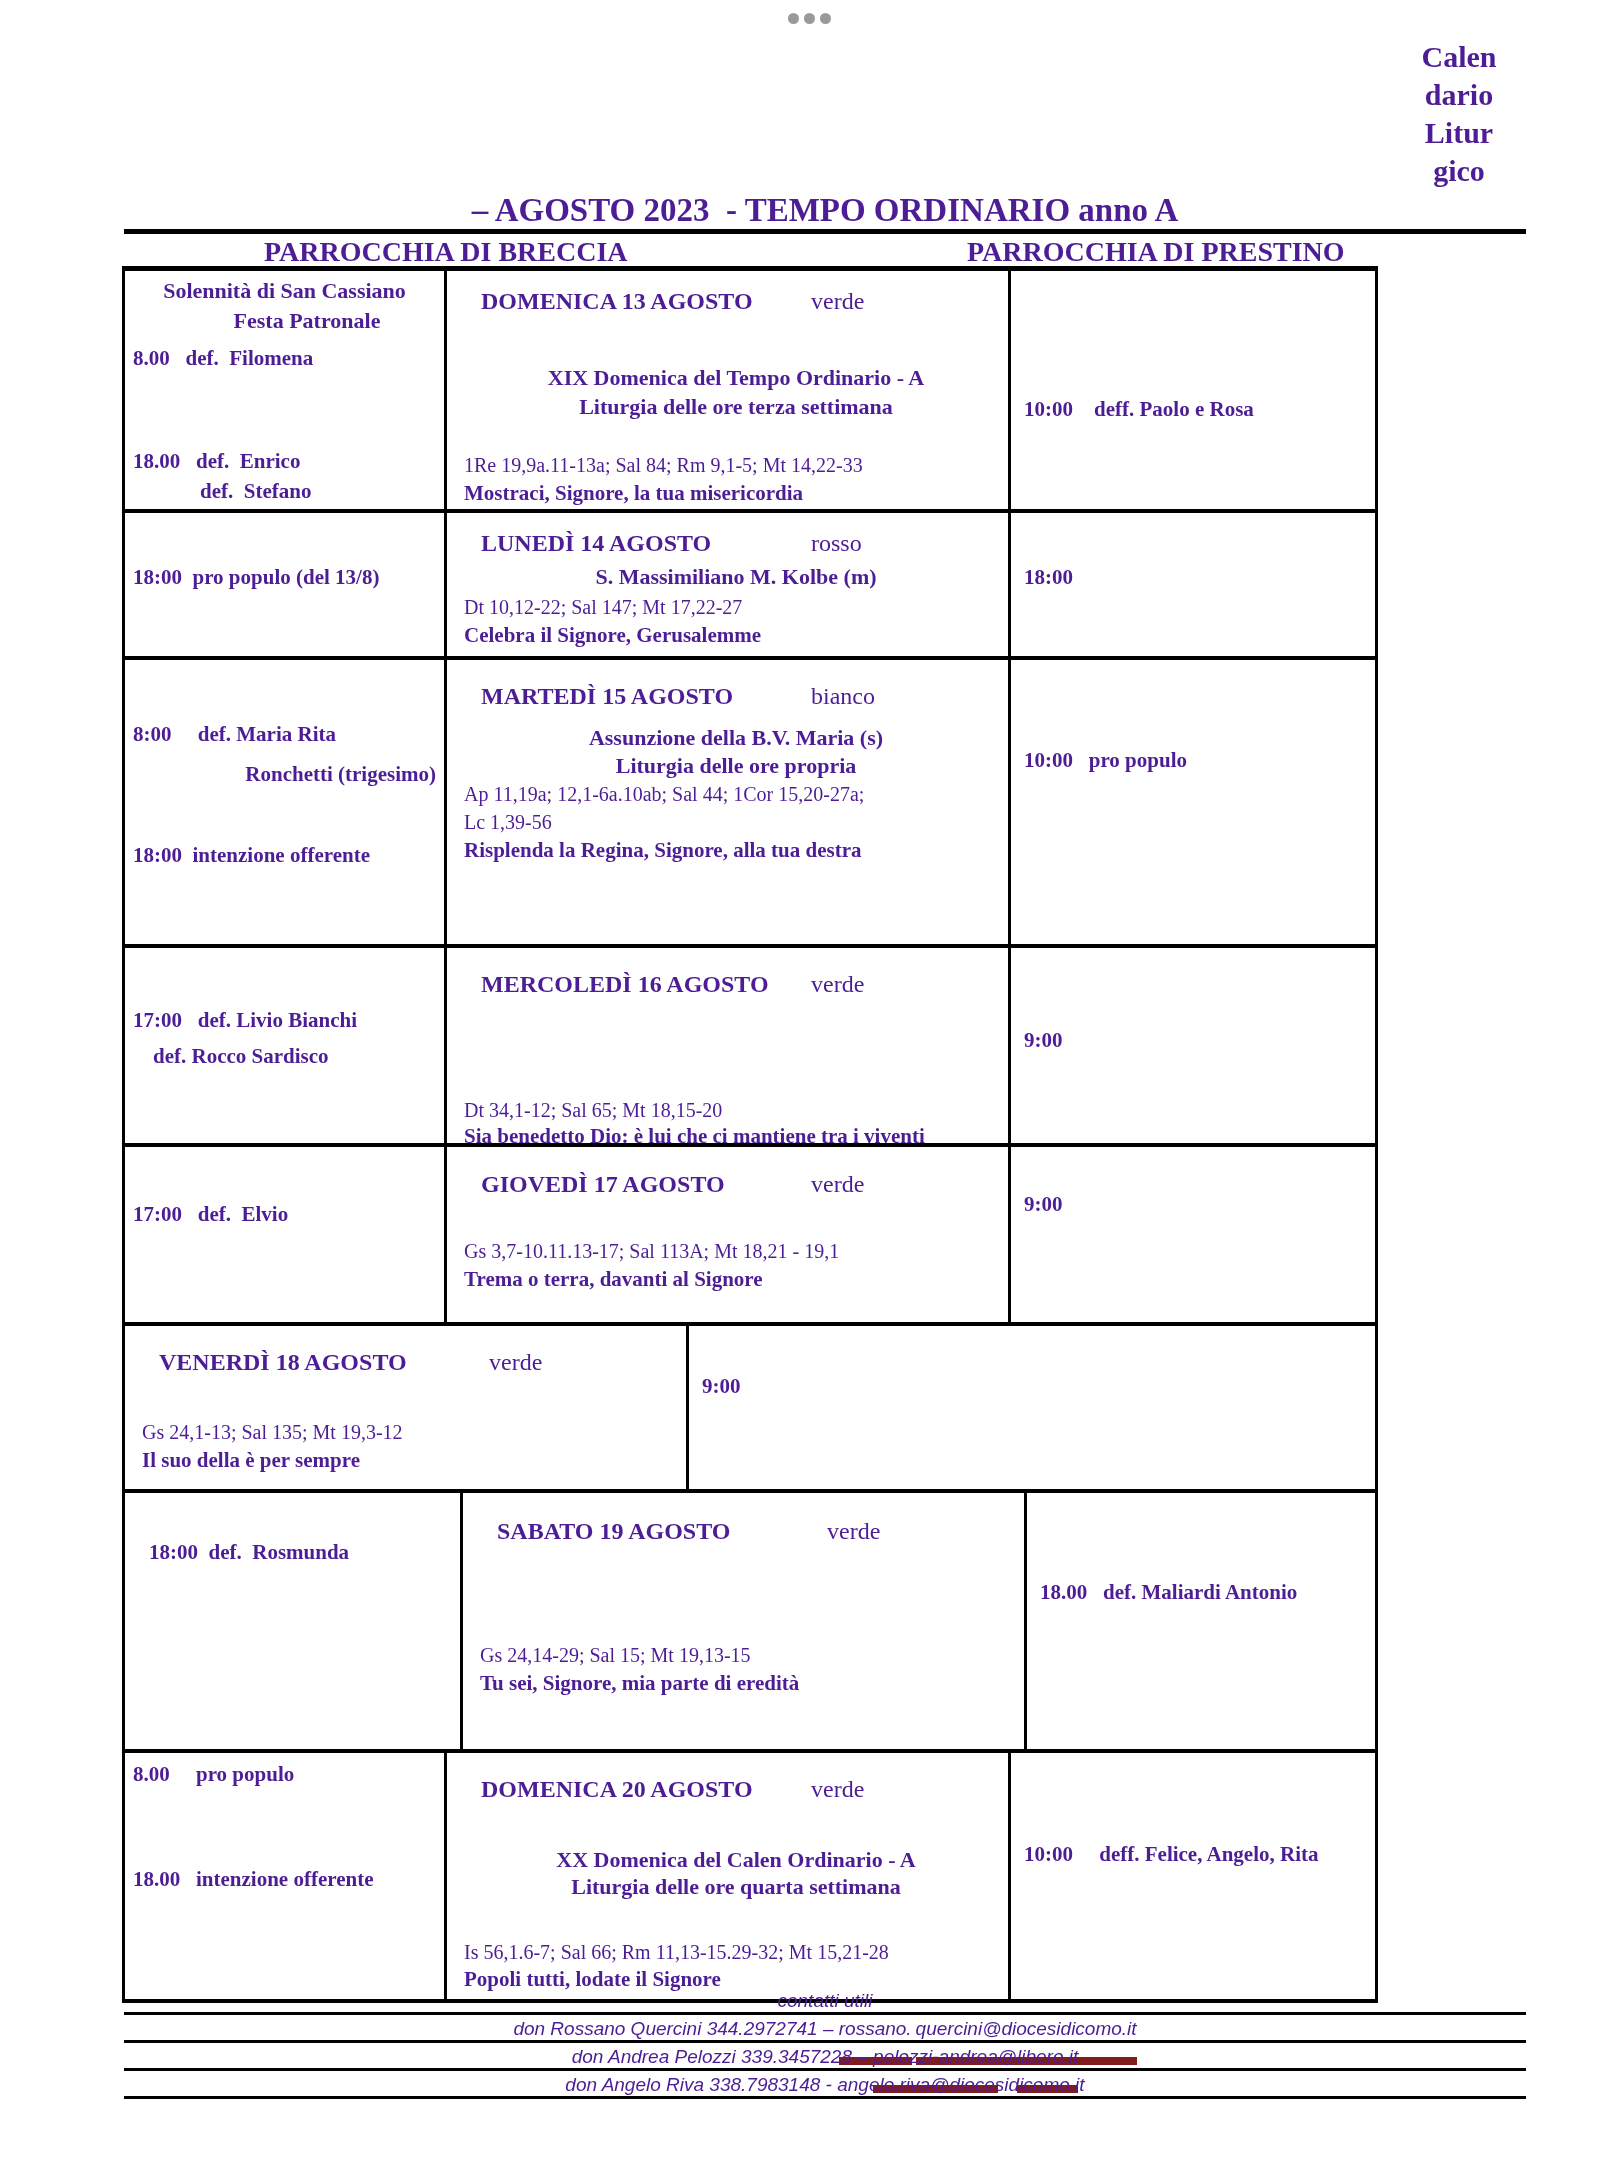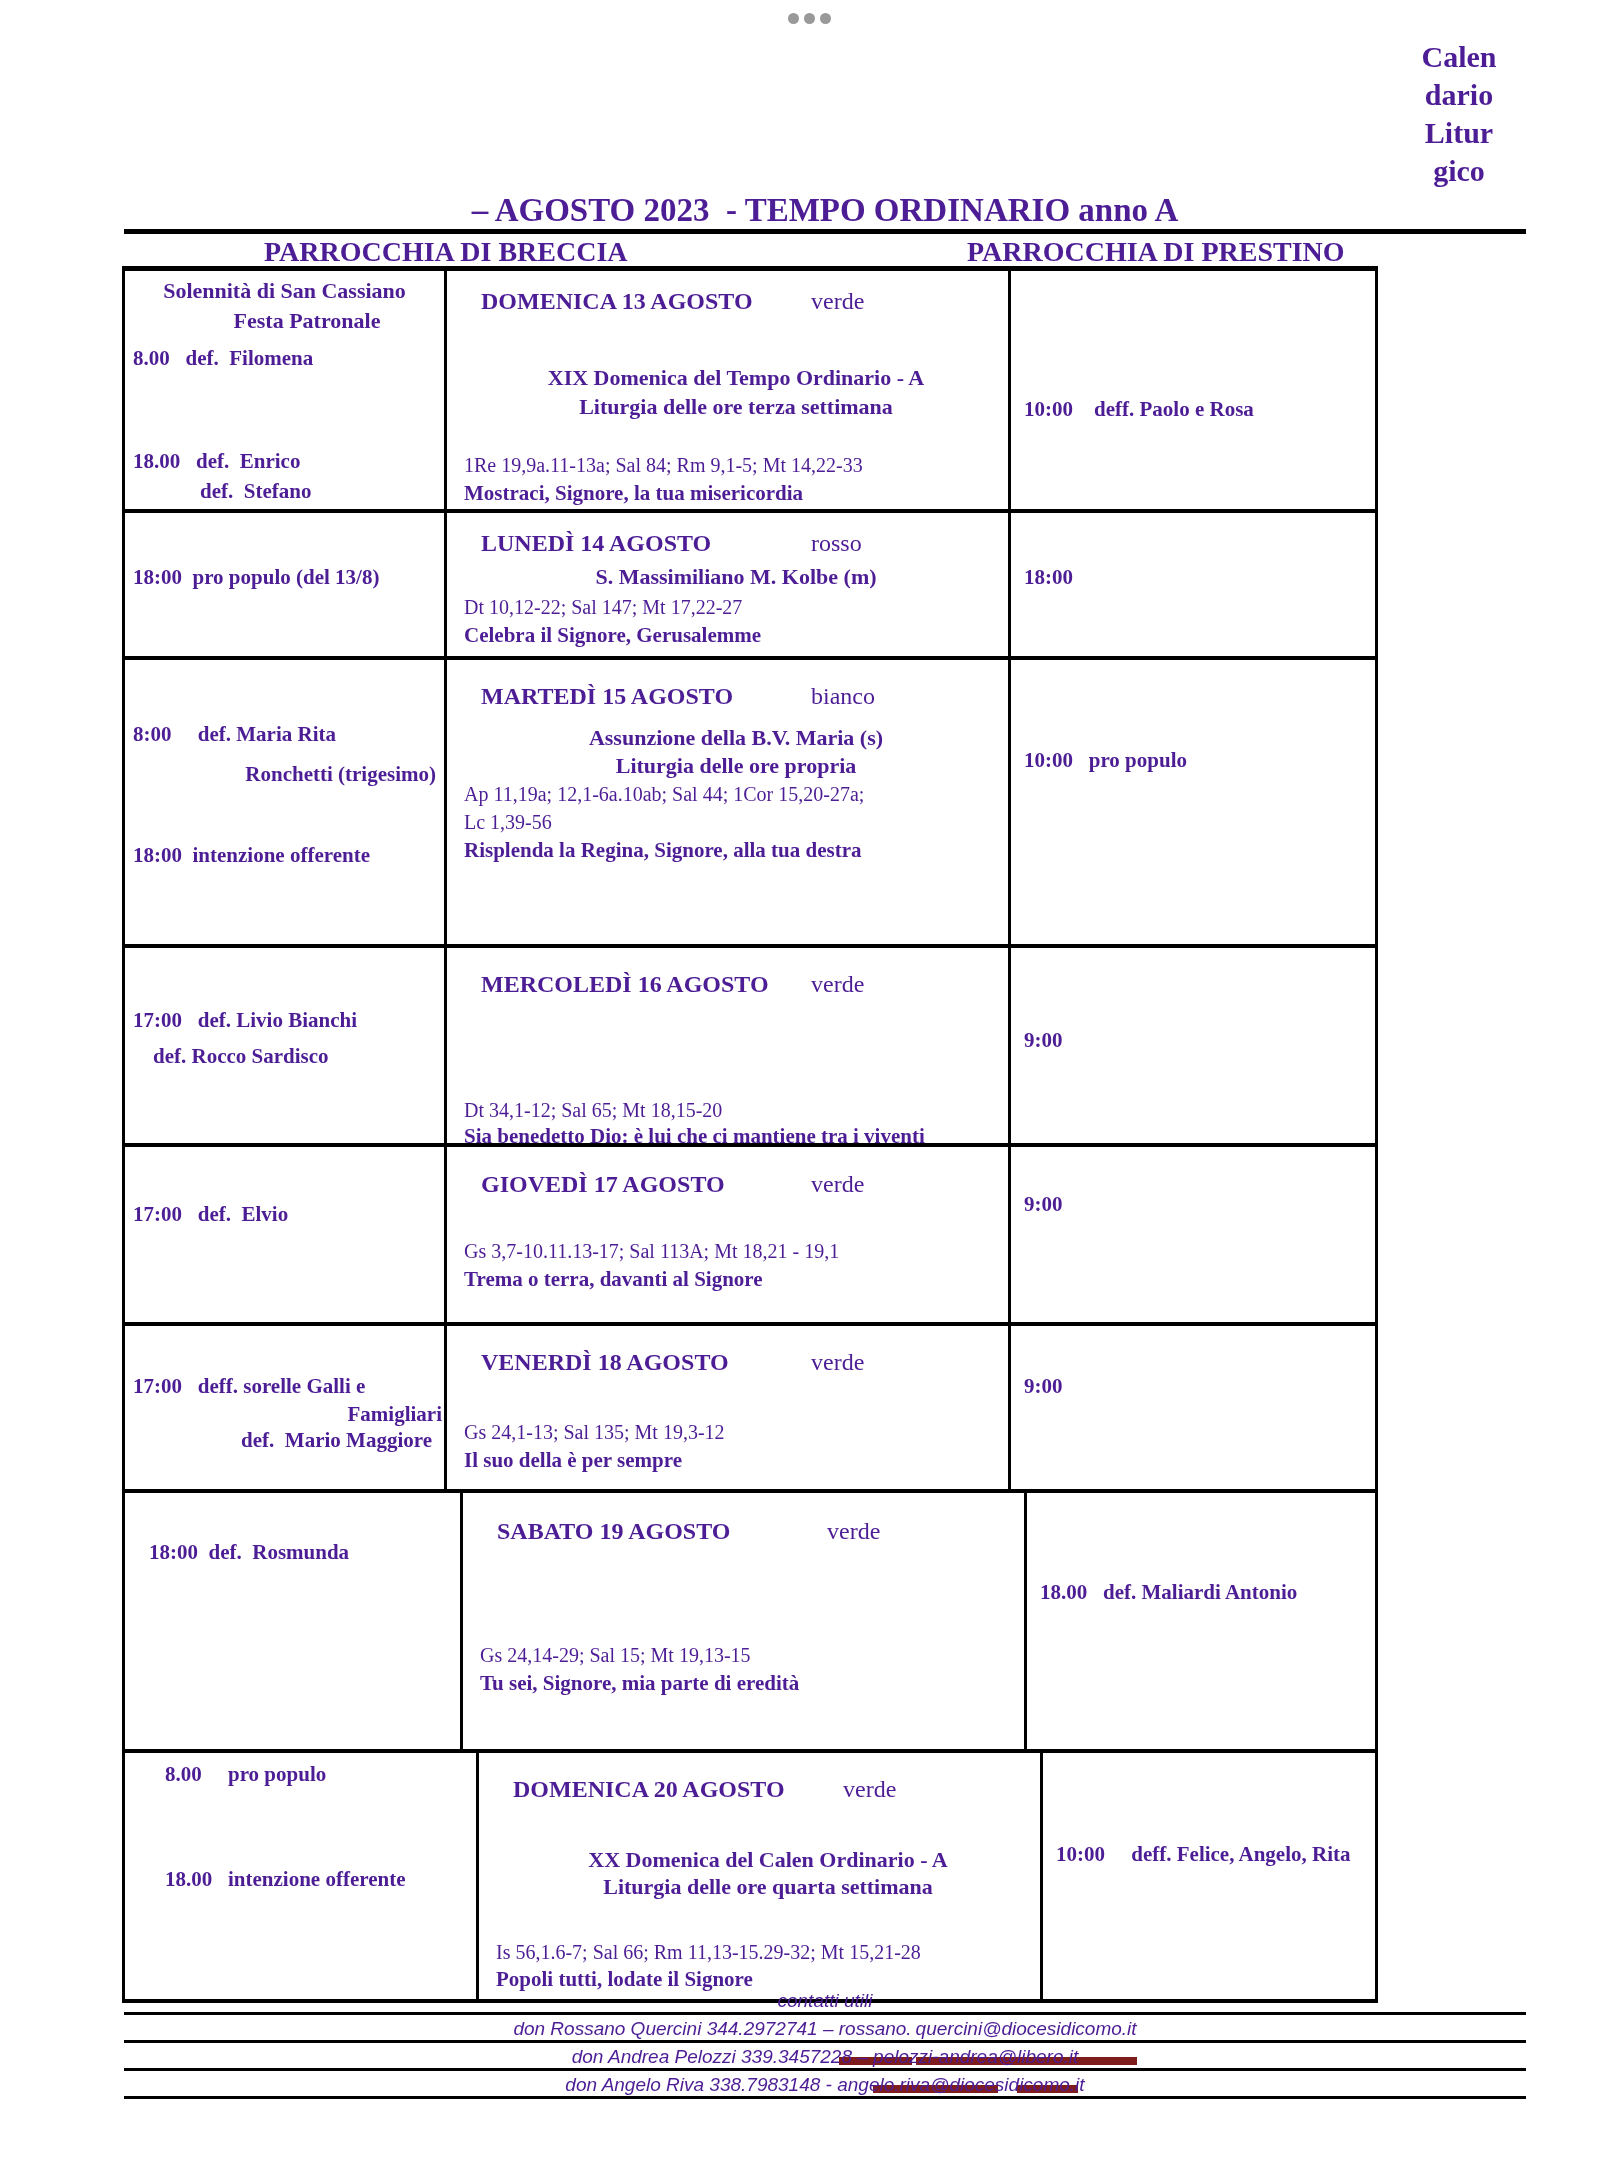--- a/index.html
+++ b/index.html
@@ -147,25 +147,20 @@
         <div class="cell d">
           <div class="line hd" style="top: 25px;">GIOVEDÌ 17 AGOSTO<span class="cw">verde</span></div>
           <div class="line n" style="top: 92px;">Gs 3,7-10.11.13-17; Sal 113A; Mt 18,21 - 19,1</div>
           <div class="line" style="top: 120px;">Trema o terra, davanti al Signore</div>
         </div>
         <div class="cell p">
           <div class="line" style="top: 45px;">9:00</div>
         </div>
       </div>
       <div class="cal-row" style="height: 167px;">
-        <div class="cell b">
-          <div class="line" style="top: 48px;">17:00   deff. sorelle Galli e</div>
-          <div class="line r" style="top: 76px; right: 2px;">Famigliari</div>
-          <div class="line r" style="top: 102px; right: 12px;">def.  Mario Maggiore</div>
-        </div>
         <div class="cell d">
           <div class="line hd" style="top: 24px;">VENERDÌ 18 AGOSTO<span class="cw">verde</span></div>
           <div class="line n" style="top: 94px;">Gs 24,1-13; Sal 135; Mt 19,3-12</div>
           <div class="line" style="top: 122px;">Il suo della è per sempre</div>
         </div>
         <div class="cell p">
           <div class="line" style="top: 48px;">9:00</div>
         </div>
       </div>
       <div class="cal-row" style="height: 260px; padding-left: 16px;">
@@ -174,21 +169,21 @@
         </div>
         <div class="cell d">
           <div class="line hd" style="top: 26px;">SABATO 19 AGOSTO<span class="cw">verde</span></div>
           <div class="line n" style="top: 150px;">Gs 24,14-29; Sal 15; Mt 19,13-15</div>
           <div class="line" style="top: 178px;">Tu sei, Signore, mia parte di eredità</div>
         </div>
         <div class="cell p">
           <div class="line" style="top: 87px;">18.00   def. Maliardi Antonio</div>
         </div>
       </div>
-      <div class="cal-row" style="height: 246px; padding-left: 32px;">
+      <div class="cal-row" style="height: 246px;">
         <div class="cell b">
           <div class="line" style="top: 9px;">8.00     pro populo</div>
           <div class="line" style="top: 114px;">18.00   intenzione offerente</div>
         </div>
         <div class="cell d">
           <div class="line hd" style="top: 24px;">DOMENICA 20 AGOSTO<span class="cw">verde</span></div>
           <div class="line c" style="top: 95px;">XX Domenica del Calen Ordinario - A</div>
           <div class="line c" style="top: 122px;">Liturgia delle ore quarta settimana</div>
           <div class="line n" style="top: 187px;">Is 56,1.6-7; Sal 66; Rm 11,13-15.29-32; Mt 15,21-28</div>
           <div class="line" style="top: 214px;">Popoli tutti, lodate il Signore</div>

